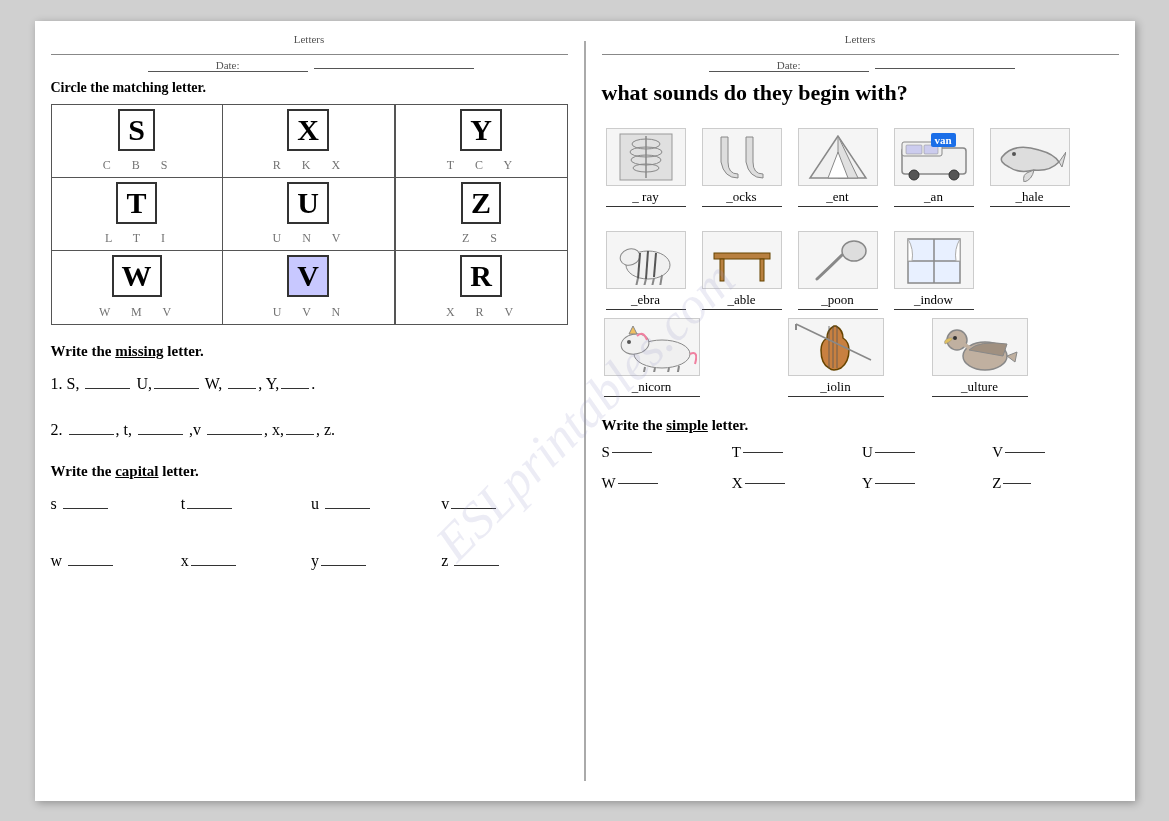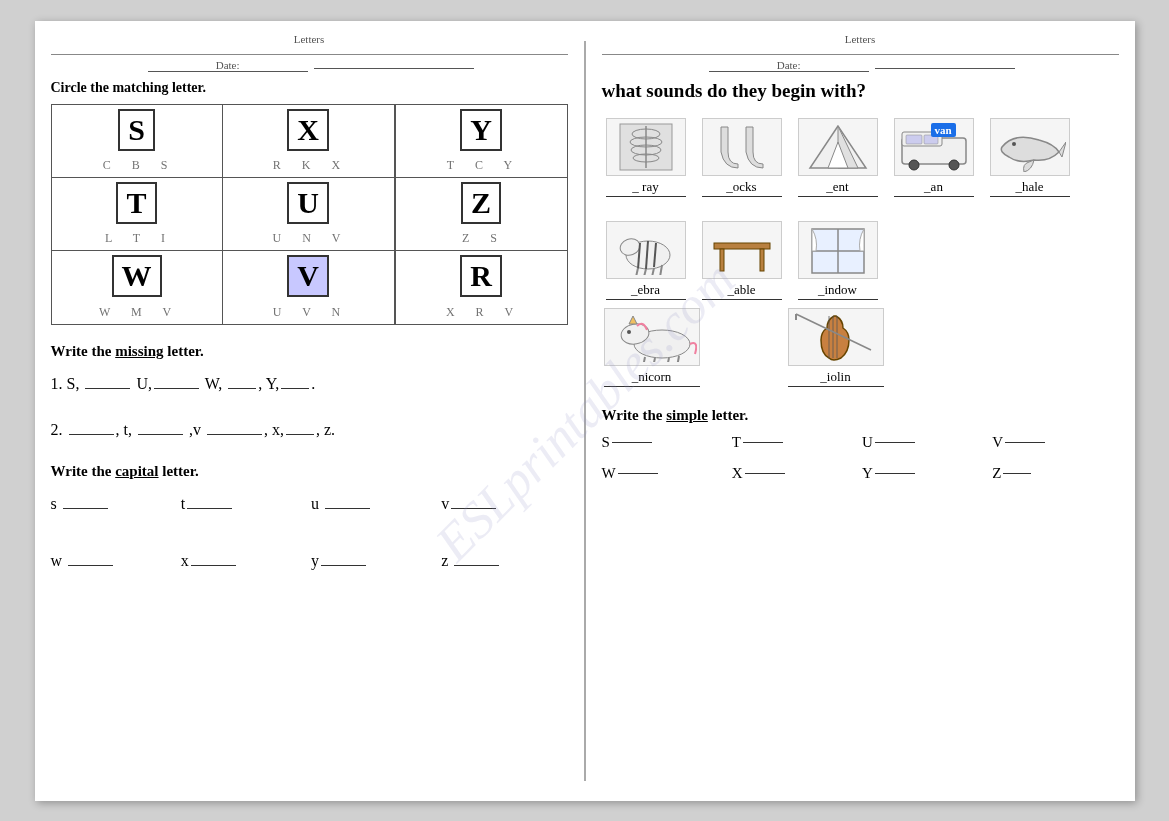--- a/index.html
+++ b/index.html
@@ -108,23 +108,23 @@
       border-bottom: 1px solid #333;
       min-width: 28px;
       margin: 0 2px;
     }
     .blank-lg {
       min-width: 45px;
     }
 
     
     .right-panel .heading {
-      font-size: 19px;
+      font-size: 22px;
       font-weight: bold;
-      margin-bottom: 16px;
+      margin-bottom: 22px;
       margin-top: 8px;
     }
 
     
     .sound-row {
       display: flex;
       gap: 8px;
       margin-bottom: 4px;
       align-items: flex-end;
     }
@@ -383,20 +383,29 @@
           <svg width="72" height="50" viewBox="0 0 72 50">
             <rect x="8" y="18" width="56" height="6" fill="#b88040" stroke="#664400" stroke-width="1"></rect>
             <rect x="14" y="24" width="4" height="22" fill="#b88040" stroke="#664400" stroke-width="1"></rect>
             <rect x="54" y="24" width="4" height="22" fill="#b88040" stroke="#664400" stroke-width="1"></rect>
           </svg>
         </div>
         <div class="sound-label">_able</div>
       </div>
 
 
+      <div class="sound-item">
+        <div class="sound-img">
+          <svg width="72" height="50" viewBox="0 0 72 50">
+            <ellipse cx="52" cy="16" rx="12" ry="10" fill="#ddd" stroke="#888" stroke-width="1.5"></ellipse>
+            <path d="M40,20 Q30,30 15,44" stroke="#888" stroke-width="3" fill="none" stroke-linecap="round"></path>
+          </svg>
+        </div>
+        <div class="sound-label">_poon</div>
+      </div>
 
       <div class="sound-item">
         <div class="sound-img">
           <svg width="72" height="50" viewBox="0 0 72 50">
             <rect x="10" y="4" width="52" height="44" fill="#e8f0ff" stroke="#888" stroke-width="1.5"></rect>
             <line x1="36" y1="4" x2="36" y2="48" stroke="#888" stroke-width="1.5"></line>
             <line x1="10" y1="26" x2="62" y2="26" stroke="#888" stroke-width="1.5"></line>
 
             <path d="M10,4 Q16,14 14,26 L10,26Z" fill="#fff" stroke="#aaa" stroke-width="1"></path>
             <path d="M62,4 Q56,14 58,26 L62,26Z" fill="#fff" stroke="#aaa" stroke-width="1"></path>
@@ -438,20 +447,41 @@
             <line x1="42" y1="4" x2="42" y2="46" stroke="#555" stroke-width="0.8"></line>
             <line x1="46" y1="4" x2="46" y2="46" stroke="#555" stroke-width="0.8"></line>
 
             <line x1="5" y1="2" x2="80" y2="38" stroke="#888" stroke-width="1.5"></line>
             <line x1="5" y1="2" x2="5" y2="8" stroke="#888" stroke-width="2"></line>
           </svg>
         </div>
         <div class="sound-label" style="width:96px;">_iolin</div>
       </div>
 
+      <div class="sound-item" style="width:100px; margin-left:20px;">
+        <div class="sound-img" style="width:96px;">
+          <svg width="90" height="50" viewBox="0 0 90 50">
+
+            <ellipse cx="50" cy="34" rx="22" ry="14" fill="#c0b0a0" stroke="#888" stroke-width="1.5"></ellipse>
+
+            <circle cx="22" cy="18" r="10" fill="#c0b0a0" stroke="#888" stroke-width="1.5"></circle>
+
+            <path d="M28,22 Q36,26 38,30" stroke="#c0b0a0" stroke-width="4" fill="none"></path>
+
+            <path d="M14,16 Q8,18 10,22 Q16,20 18,16Z" fill="#e0c060" stroke="#888" stroke-width="0.5"></path>
+
+            <path d="M34,28 Q44,18 72,22 L68,34 Z" fill="#a09080" stroke="#888" stroke-width="1"></path>
+
+            <path d="M72,34 L82,30 L80,40Z" fill="#c0b0a0" stroke="#888" stroke-width="1"></path>
+
+            <circle cx="20" cy="16" r="2" fill="#333"></circle>
+          </svg>
+        </div>
+        <div class="sound-label" style="width:96px;">_ulture</div>
+      </div>
     </div>
 
     <div class="simple-section" style="margin-top:20px;">
       <div class="section-title">Write the <u>simple</u> letter.</div>
       <div style="display:grid; grid-template-columns:repeat(4,1fr); gap:10px 4px; margin-top:10px;">
         <div class="simple-item">S<span class="simple-blank"></span></div>
         <div class="simple-item">T<span class="simple-blank"></span></div>
         <div class="simple-item">U<span class="simple-blank"></span></div>
         <div class="simple-item">V<span class="simple-blank"></span></div>
       </div>

